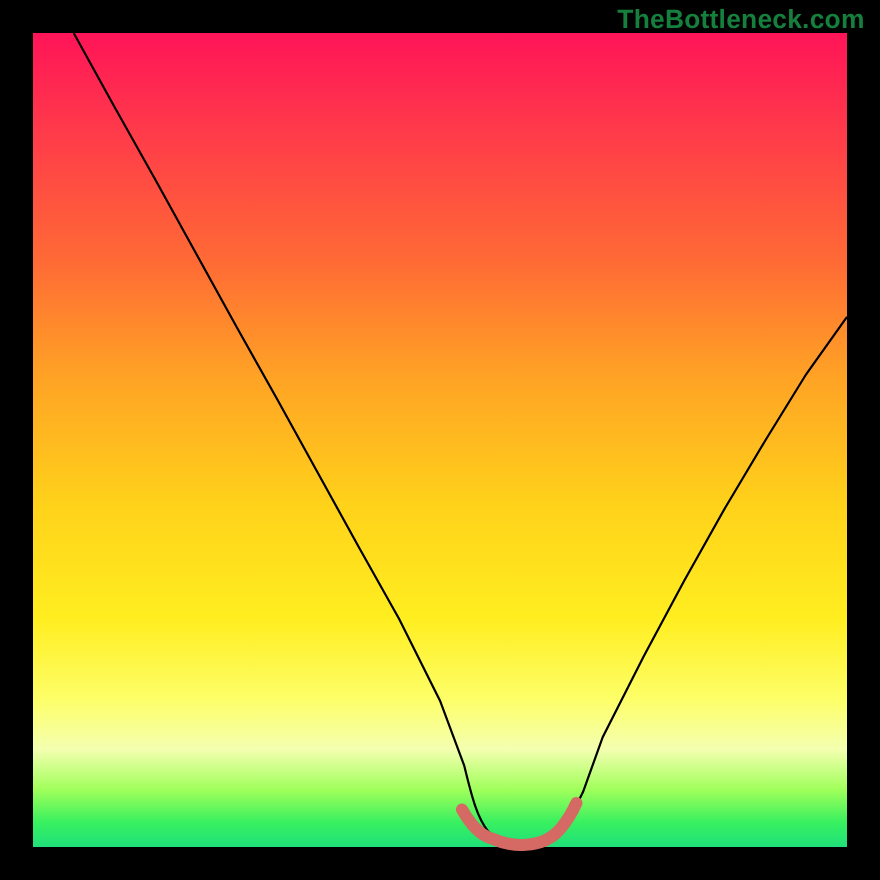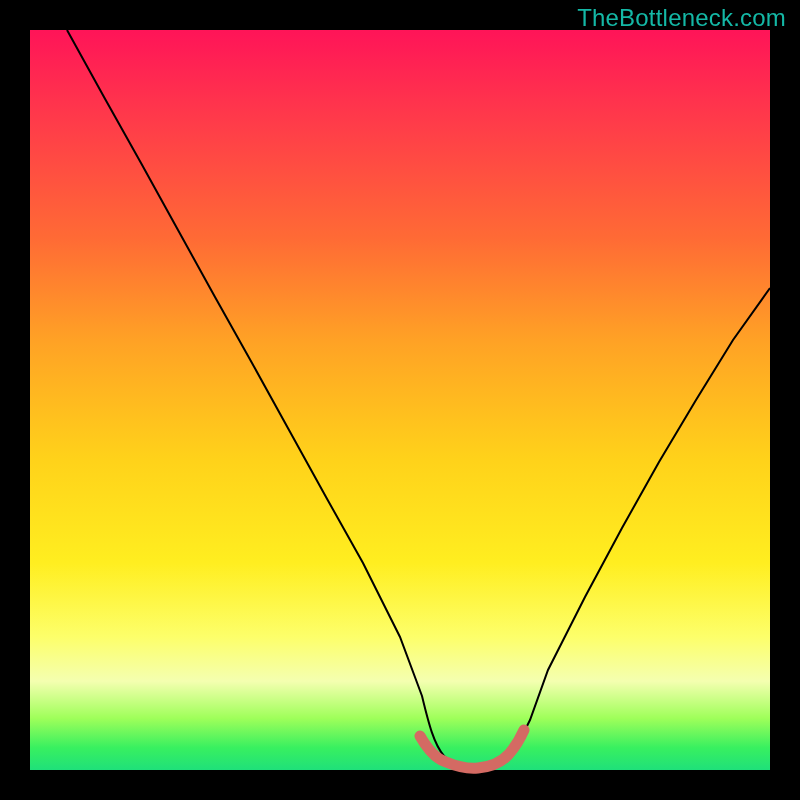--- a/index.html
+++ b/index.html
@@ -36,23 +36,23 @@
       #f4ffb0 88%,
       #9fff5a 93%,
       #38f060 97%,
       #1fe07a 100%
     );
   }
   .watermark {
     position: absolute;
     top: 4px;
     right: 14px;
-    color: #14b8a6;
+    color: #15803d;
     font-size: 24px;
-    font-weight: 400;
+    font-weight: 700;
     letter-spacing: 0.2px;
     user-select: none;
   }
   svg.curve {
     position: absolute;
     left: 0;
     top: 0;
     width: 740px;
     height: 740px;
     overflow: visible;

